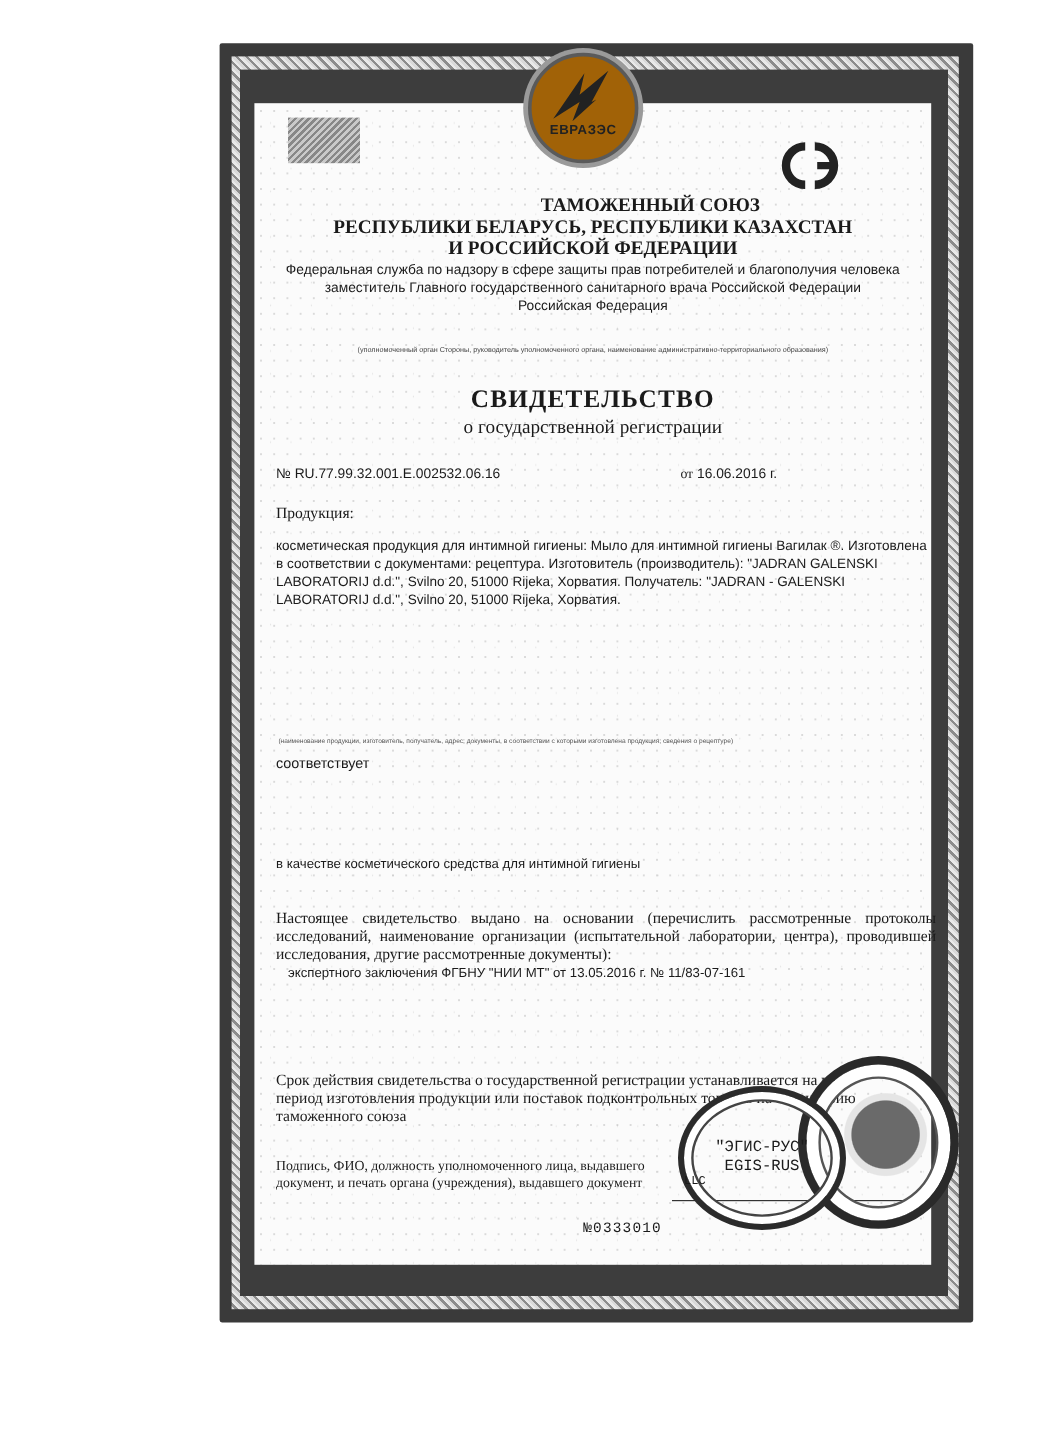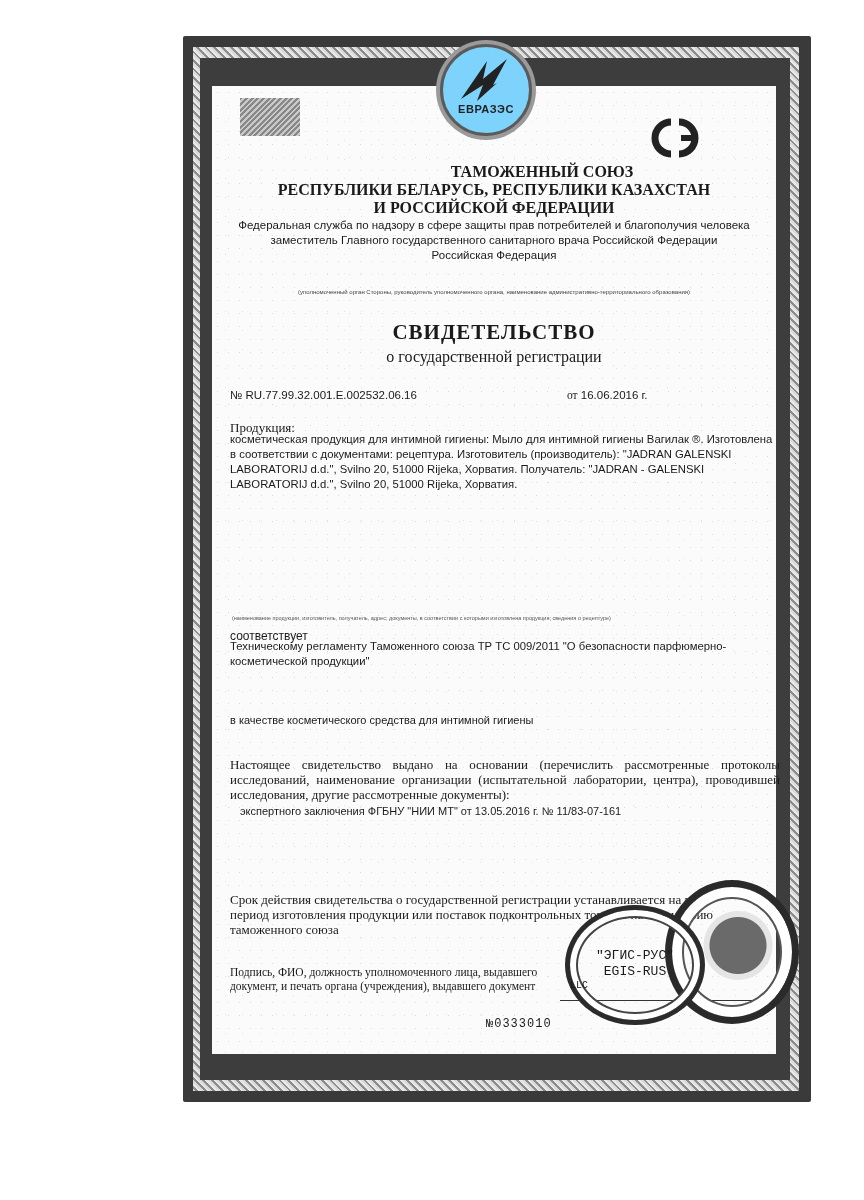--- a/index.html
+++ b/index.html
@@ -36,21 +36,21 @@
     background-position:0 0, 5px 7px;
     pointer-events:none;
   }
   .emblem-left {
     position:absolute; left:240px; top:98px; width:60px; height:38px;
     background:repeating-linear-gradient(135deg,#6b6b6b 0 2px,#bdbdbd 2px 4px);
     opacity:0.8;
   }
   .eurasec-logo {
     position:absolute; left:440px; top:44px; width:86px; height:86px;
-    border-radius:50%; background:#7dd3fc; border:3px solid #5a5a5a;
+    border-radius:50%; background:#a16207; border:3px solid #5a5a5a;
     box-shadow:0 0 0 4px #9a9a9a;
   }
   .eurasec-logo svg { position:absolute; left:14px; top:8px; }
   .eurasec-label {
     position:absolute; left:0; width:86px; top:56px; text-align:center;
     font-size:11px; font-weight:bold; letter-spacing:0.5px; color:#222;
   }
   .ce-mark {
     position:absolute; left:645px; top:116px; width:60px; height:44px;
   }
@@ -62,21 +62,21 @@
   .t-fed { top:219px; font-size:11.5px; }
   .t-dep { top:234px; font-size:11.5px; }
   .t-rf { top:249px; font-size:11.5px; }
   .t-fine { top:289px; font-size:6px; color:#444; letter-spacing:0; }
   .t-title { top:320px; font-size:21px; font-weight:bold; letter-spacing:1px; }
   .t-sub { top:348px; font-size:16px; }
   .block { position:absolute; left:230px; width:550px; }
   .num-row { top:389px; font-size:11.5px; }
   .num-row .date { position:absolute; left:337px; top:0; }
   .prod-head { top:420px; font-size:13px; font-family:"Liberation Serif", serif; }
-  .prod-text { top:432px; font-size:11.3px; line-height:15px; }
+  .prod-text { top:448px; font-size:11.3px; line-height:15px; }
   .fine2 { position:absolute; left:232px; top:615px; width:548px; font-size:5.5px; color:#555; white-space:nowrap; overflow:hidden; }
   .conf-head { top:629px; font-size:12px; font-family:Liberation Sans, sans-serif; }
   .conf-text { top:639px; font-size:11.3px; line-height:15px; }
   .reg-text { top:669px; font-size:13px; line-height:15px; font-family:"Liberation Serif", serif; text-align:justify; }
   .reg-use { top:714px; font-size:11px; }
   .basis-text { top:757px; font-size:13px; line-height:15px; font-family:"Liberation Serif", serif; text-align:justify; }
   .basis-val { top:805px; font-size:11px; left:240px; }
   .validity { top:892px; font-size:13px; line-height:15px; font-family:"Liberation Serif", serif; width:520px; }
   .sign { top:965px; font-size:11.5px; line-height:14px; font-family:"Liberation Serif", serif; width:310px; }
   .sign-line { position:absolute; left:560px; top:1000px; width:210px; border-top:1px solid #333; }
@@ -138,21 +138,20 @@
       <span>16.06.2016 г.</span>
     </span>
   </div>
 
   <div class="block prod-head">Продукция:</div>
   <div class="block prod-text">косметическая продукция для интимной гигиены: Мыло для интимной гигиены Вагилак ®. Изготовлена в соответствии с документами: рецептура. Изготовитель (производитель): "JADRAN GALENSKI LABORATORIJ d.d.", Svilno 20, 51000 Rijeka, Хорватия. Получатель: "JADRAN - GALENSKI LABORATORIJ d.d.", Svilno 20, 51000 Rijeka, Хорватия.</div>
 
   <div class="fine2">(наименование продукции, изготовитель, получатель, адрес; документы, в соответствии с которыми изготовлена продукция; сведения о рецептуре)</div>
 
   <div class="block conf-head">соответствует</div>
-  <div class="block conf-text">Техническому регламенту Таможенного союза ТР ТС 009/2011 "О безопасности парфюмерно-косметической продукции"</div>
 
   <div class="block reg-use">в качестве косметического средства для интимной гигиены</div>
 
   <div class="block basis-text">Настоящее свидетельство выдано на основании (перечислить рассмотренные протоколы исследований, наименование организации (испытательной лаборатории, центра), проводившей исследования, другие рассмотренные документы):</div>
   <div class="block basis-val">экспертного заключения ФГБНУ "НИИ МТ" от 13.05.2016 г. № 11/83-07-161</div>
 
   <div class="block validity">Срок действия свидетельства о государственной регистрации устанавливается на весь период изготовления продукции или поставок подконтрольных товаров на территорию таможенного союза</div>
 
   <div class="block sign">Подпись, ФИО, должность уполномоченного лица, выдавшего документ, и печать органа (учреждения), выдавшего документ</div>
   <div class="sign-line"></div>

